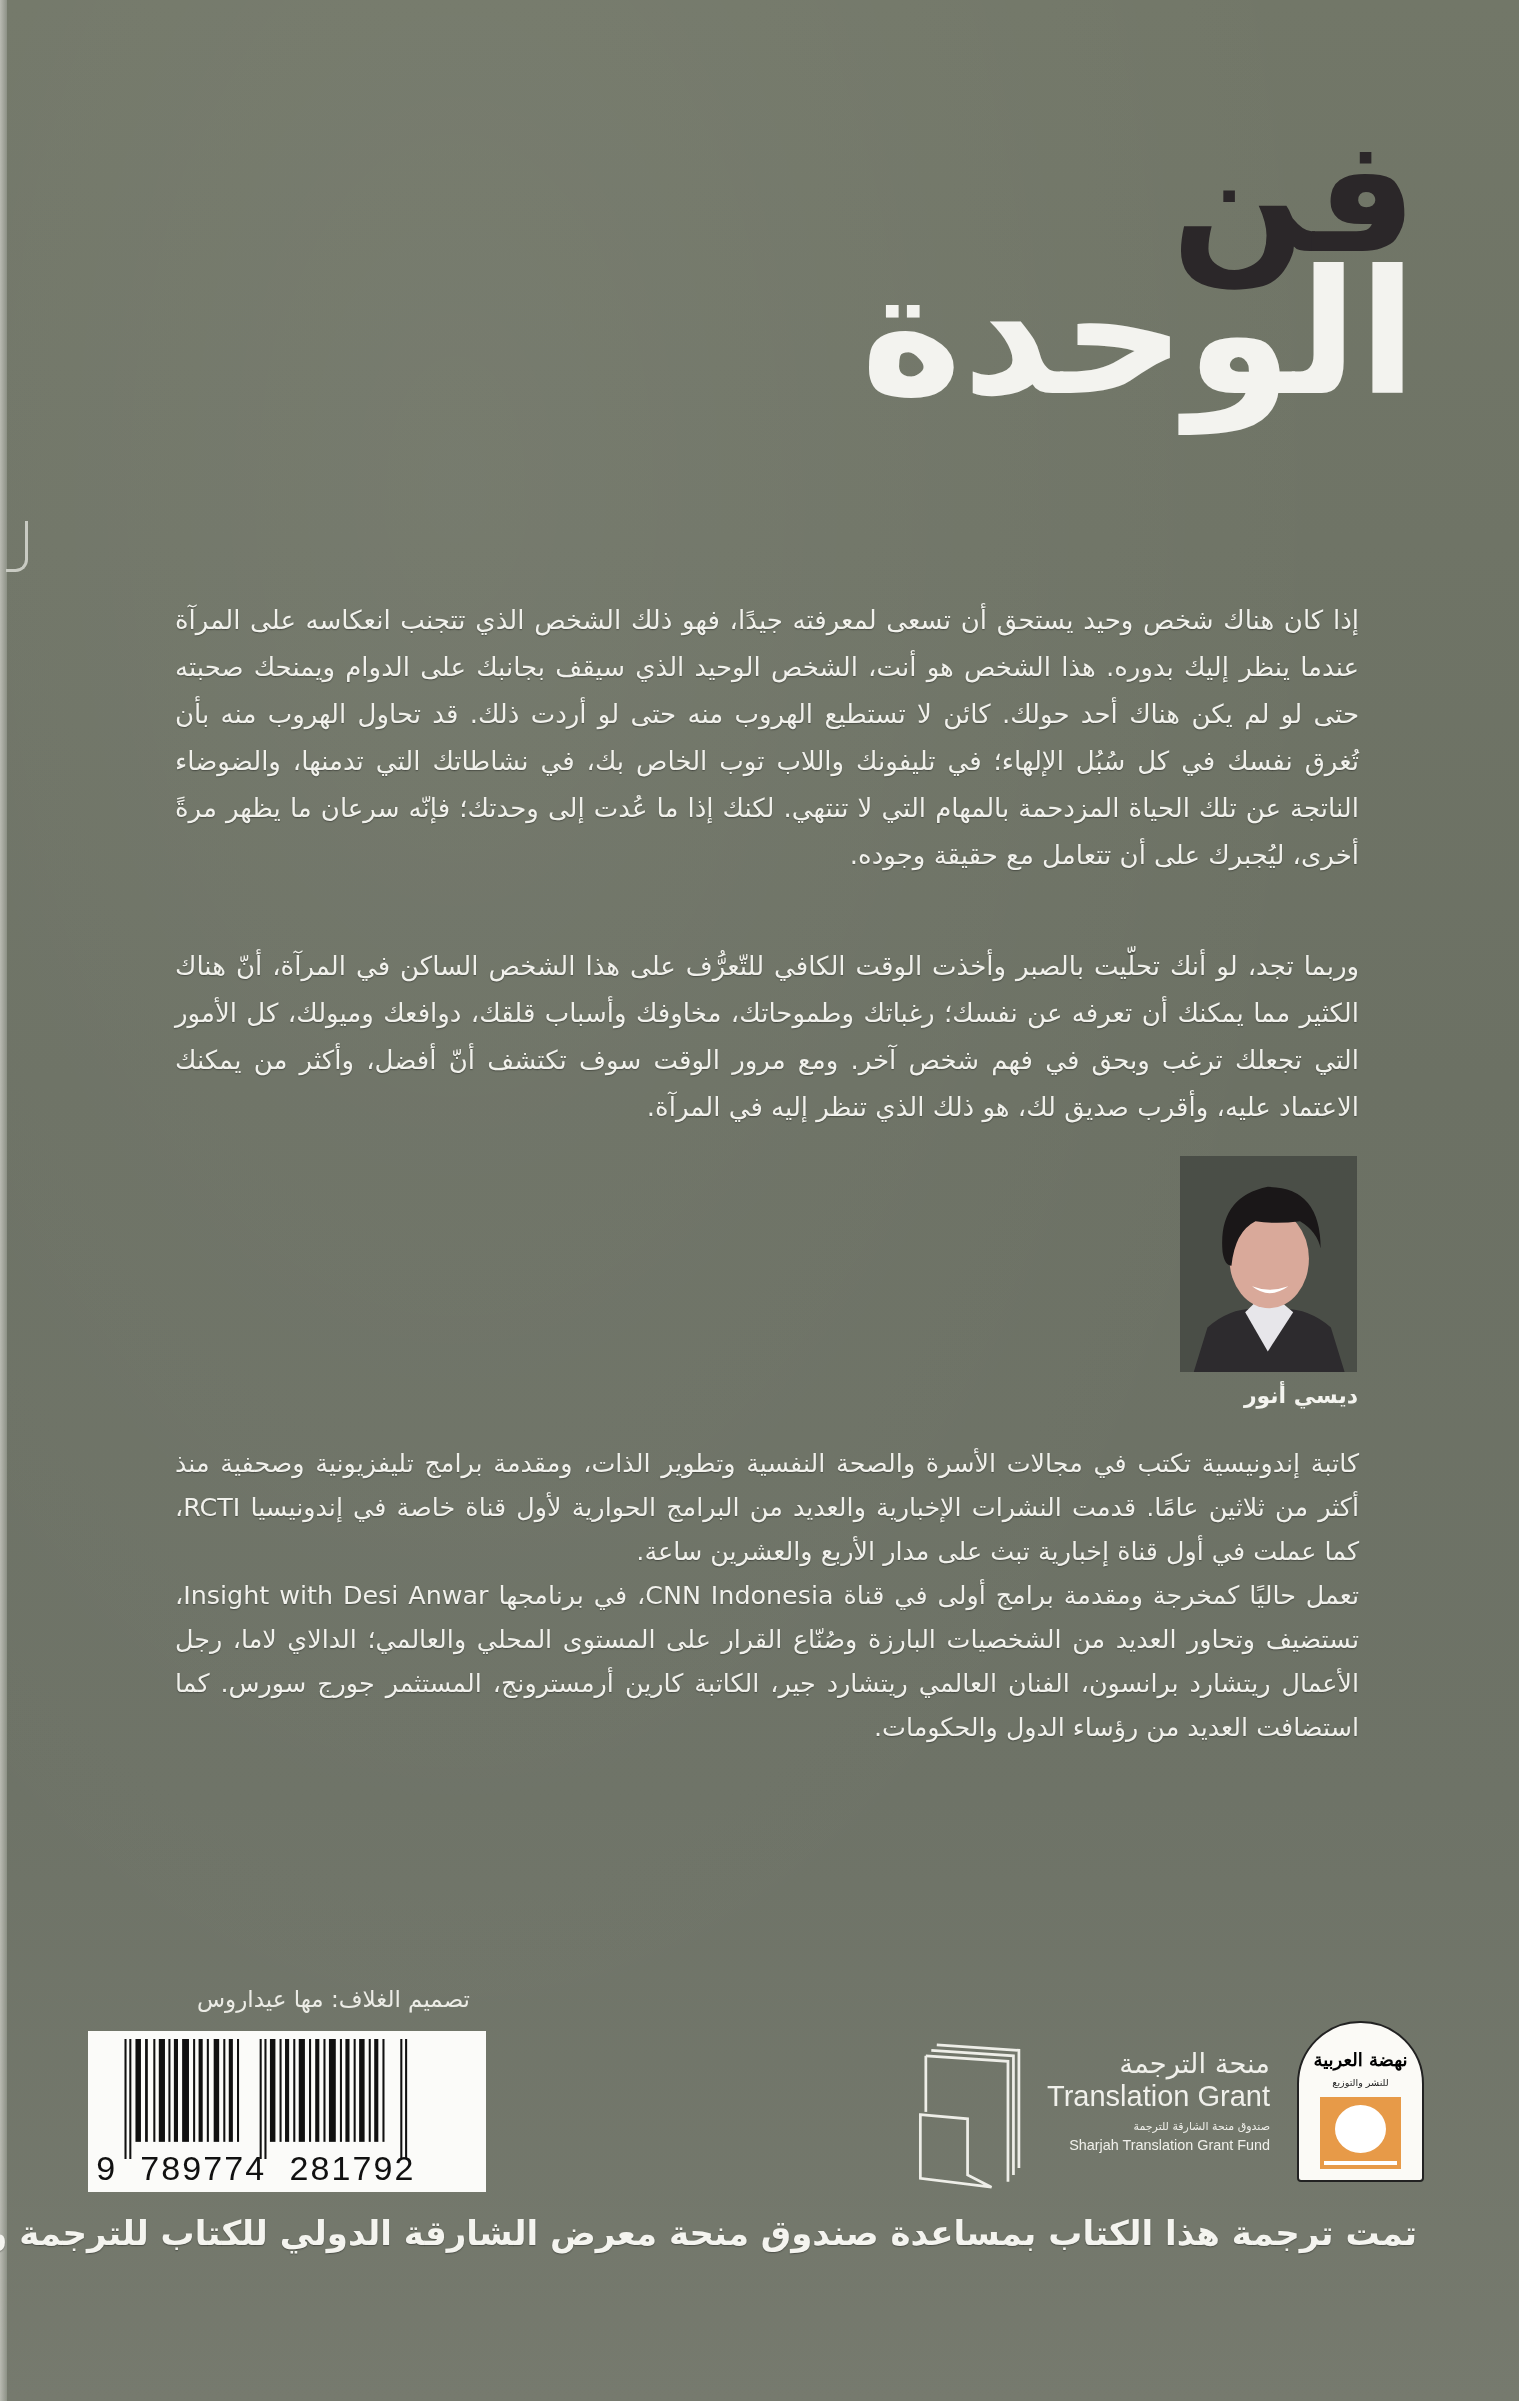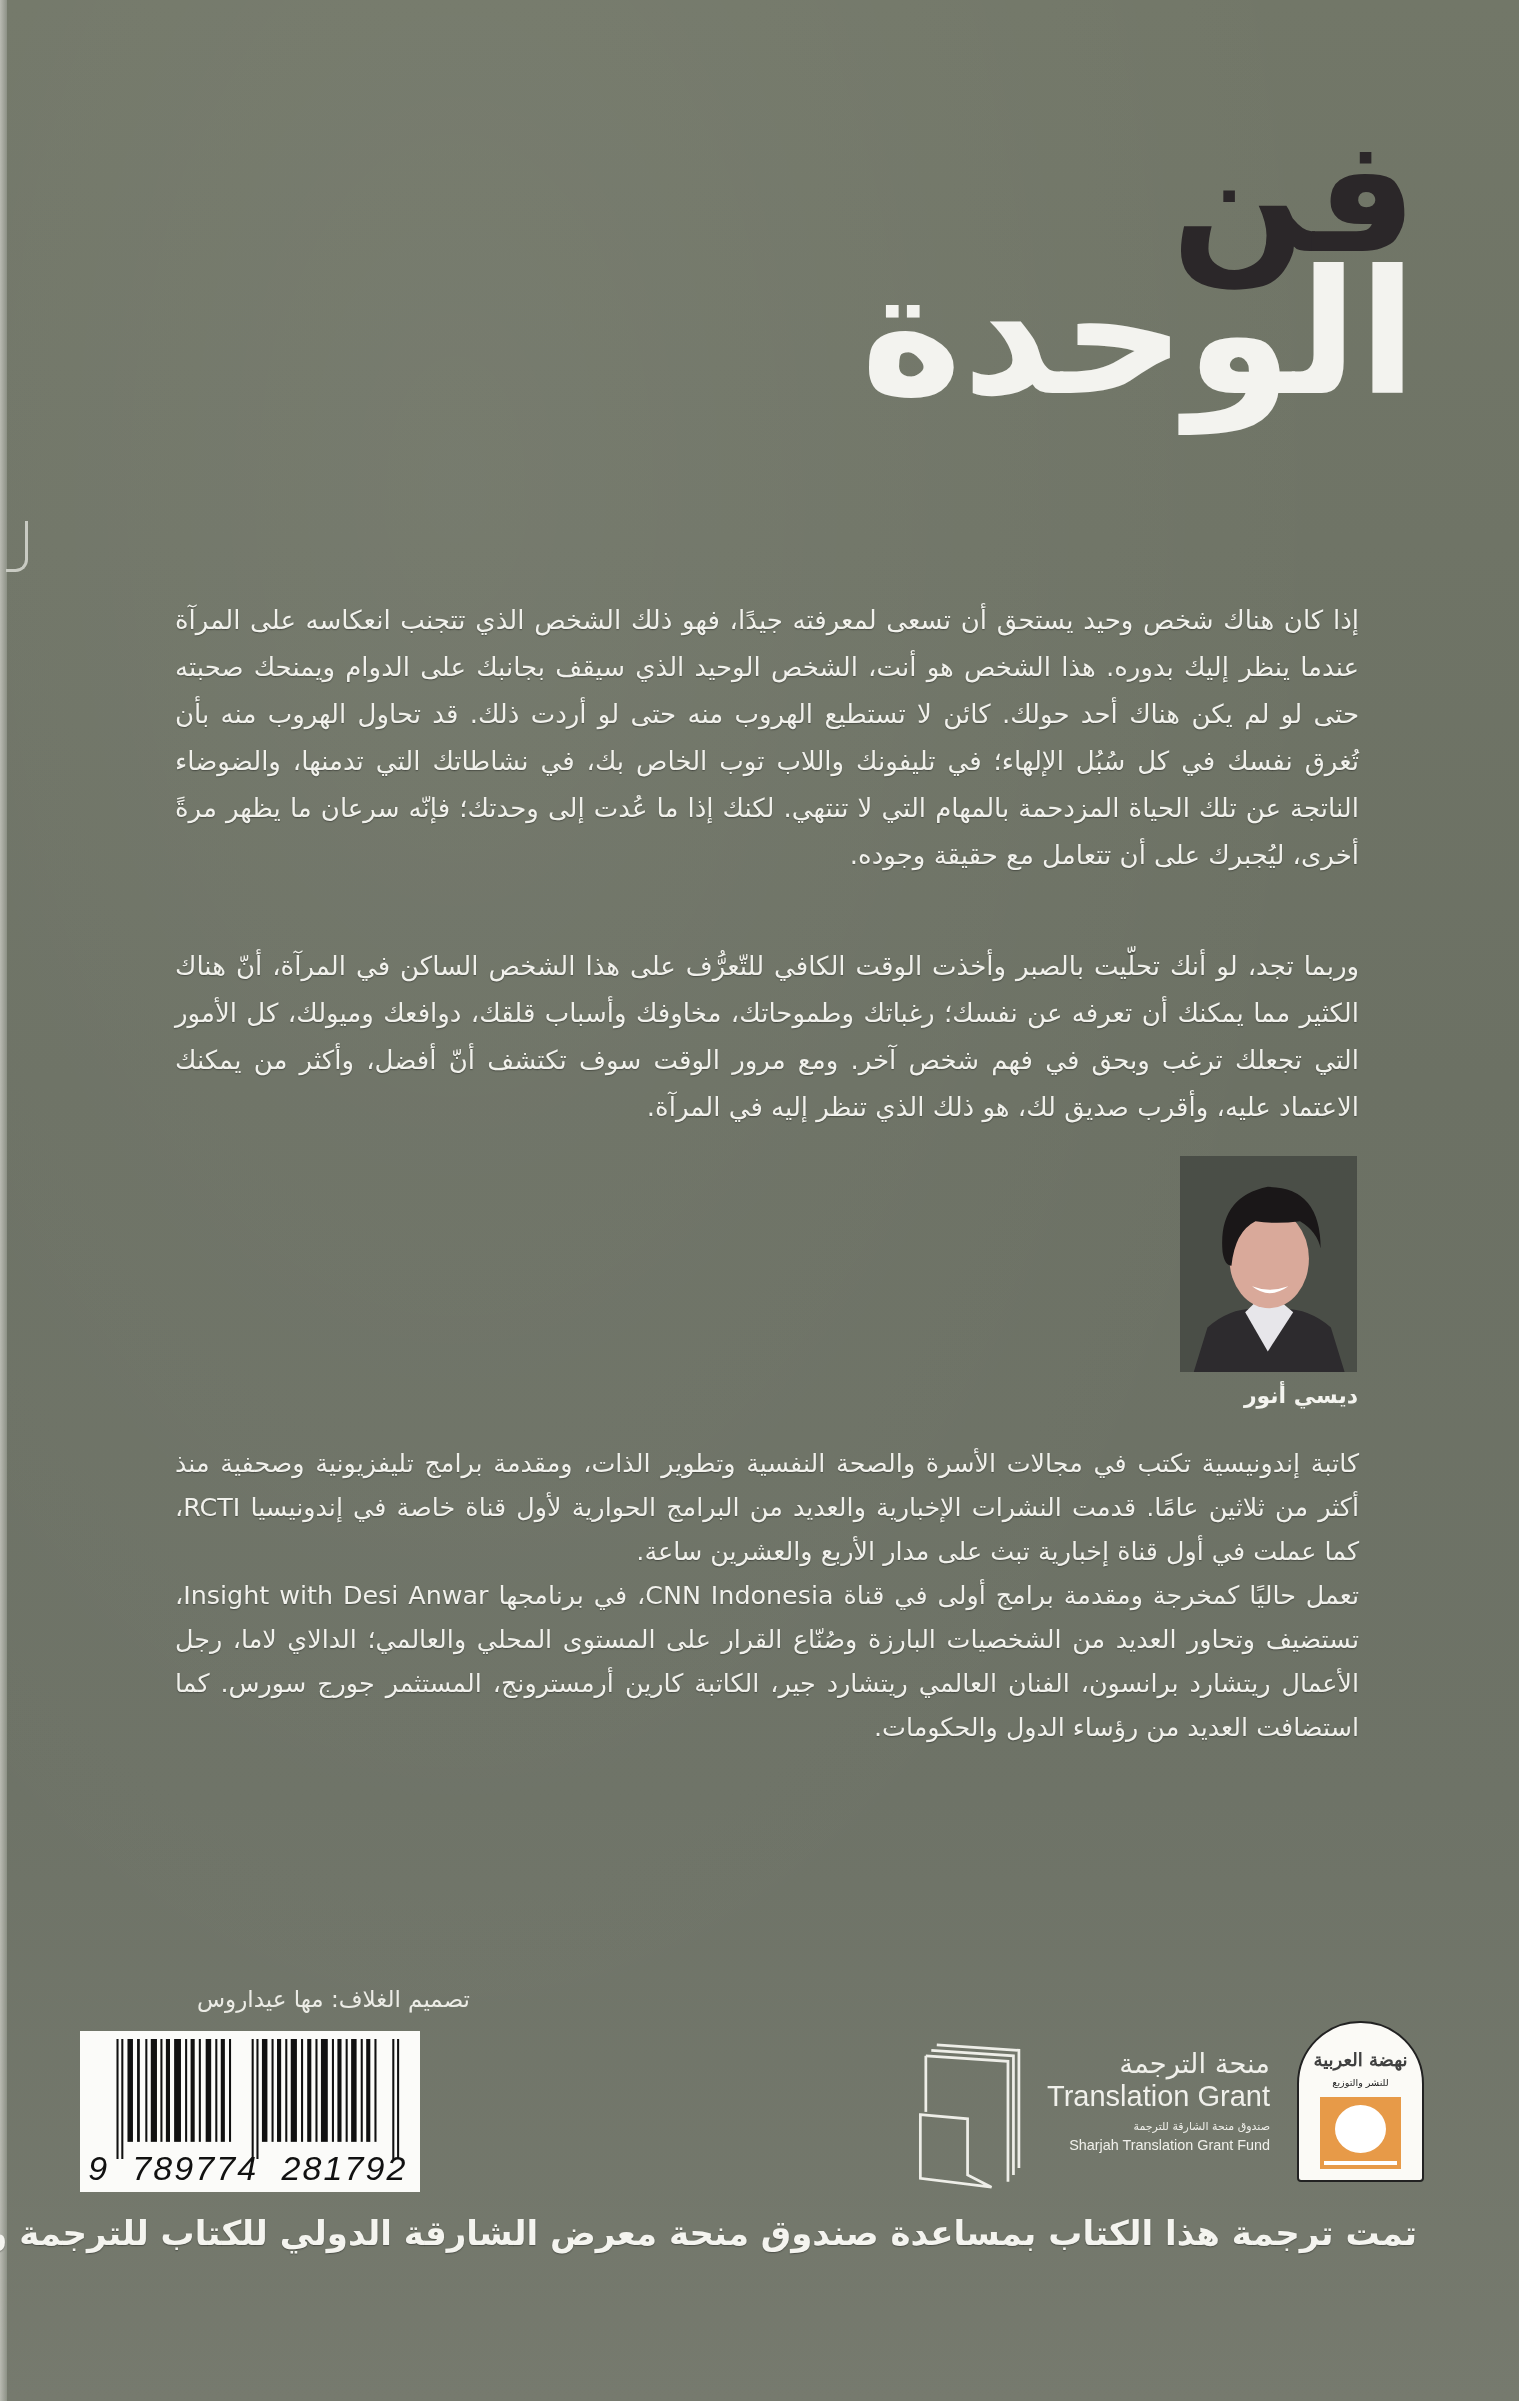--- a/index.html
+++ b/index.html
@@ -51,23 +51,22 @@
     position: absolute; right: 162px; top: 1383px;
     direction: rtl; color: #f4f4ef; font-size: 22px; font-weight: bold;
   }
   .bio { top: 1441px; font-size: 25.4px; line-height: 44px; }
   .bio p { margin: 0; }
   .designer {
     position: absolute; left: 161px; top: 1986px;
     direction: rtl; color: #ecece6; font-size: 23px; margin-left: 36px;
   }
   .barcode {
-    position: absolute; left: 80px; top: 2031px; width: 340px; height: 161px;
+    position: absolute; left: 88px; top: 2031px; width: 398px; height: 161px;
     background: #fbfbf9;
-    font-style: italic;
   }
   .barcode-bars { position: absolute; left: 31px; top: 8.2px; width: 295px; height: 120px; }
   .barcode-num {
     position: absolute; left: 8.2px; bottom: 4.1px; right: 6.9px;
     font-family: "Liberation Sans", sans-serif; font-size: 34px; color: #111;
     letter-spacing: 2.1px; white-space: pre;
   }
   .grant-icon { position: absolute; left: 916px; top: 2038px; width: 110px; height: 154px; }
   .grant-text {
     position: absolute; right: 250px; top: 2048px; text-align: right;
@@ -77,21 +76,21 @@
   .grant-en { font-family: "Liberation Sans", sans-serif; font-size: 29px; display: block; margin-top: 1.4px; }
   .grant-ar2 { font-size: 11px; direction: rtl; display: block; margin-top: 6.9px; }
   .grant-en2 { font-family: "Liberation Sans", sans-serif; font-size: 14.4px; display: block; margin-top: 4.1px; }
   .publisher-logo {
     position: absolute; left: 1297px; top: 2021px; width: 127px; height: 161px;
     background: #fbfaf6; border: 2.7px solid #222; border-radius: 63px 63px 4.1px 4.1px;
     box-sizing: border-box;
   }
   .pub-calligraphy {
     position: absolute; top: 26px; left: 0; right: 0; text-align: center;
-    direction: rtl; font-family: "DejaVu Serif", serif; font-size: 18px; color: #404040; font-weight: bold;
+    direction: rtl; font-family: "DejaVu Serif", serif; font-size: 18px; color: #000000; font-weight: bold;
   }
   .pub-sub {
     position: absolute; top: 54px; left: 0; right: 0; text-align: center;
     direction: rtl; font-size: 9.6px; color: #222;
   }
   .pub-square {
     position: absolute; left: 20.6px; top: 74px; width: 81px; height: 72px; background: #e79a48;
   }
   .pub-circle {
     position: absolute; left: 15px; top: 8.2px; width: 51px; height: 48px; border-radius: 50%; background: #fff;

